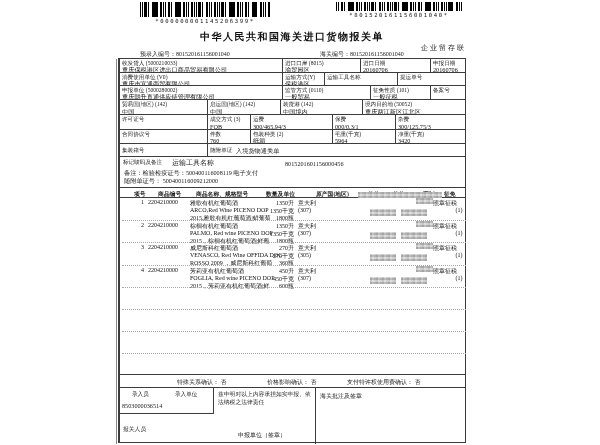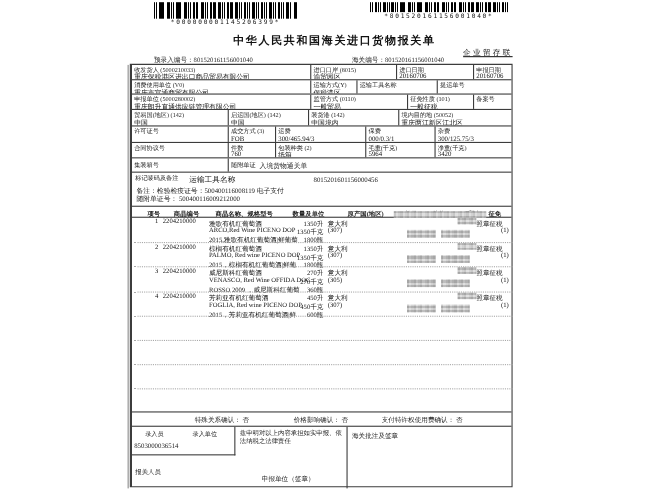--- a/index.html
+++ b/index.html
@@ -10,24 +10,24 @@
   .bc1{left:140px;top:2px;width:130px;}
   .bc2{left:336px;top:2px;width:126px;}
   .bars{width:100%;background:repeating-linear-gradient(90deg,
         #000 0px,#000 1.2px,#fff 1.2px,#fff 2px,
         #000 2px,#000 2.7px,#fff 2.7px,#fff 4.5px,
         #000 4.5px,#000 6.9px,#fff 6.9px,#fff 7.7px);}
   .bc1 .bars{height:15px;}
   .bc2 .bars{height:9px;}
   .bctext{font-family:"DejaVu Sans Mono","Liberation Mono",monospace;font-size:5.6px;
           letter-spacing:1.6px;white-space:nowrap;margin-top:1px;color:#111;}
-  .title{position:absolute;left:130px;top:30px;width:348px;text-align:center;
+  .title{position:absolute;left:118px;top:30px;width:348px;text-align:center;
          font-size:10px;font-weight:bold;letter-spacing:1.5px;color:#111;}
   .copy{position:absolute;left:360px;top:43px;width:106px;text-align:right;
-        font-size:7px;letter-spacing:2px;color:#222;text-decoration:underline;}
+        font-size:7px;letter-spacing:2px;color:#222;}
   .prerow{position:absolute;top:50px;left:0;width:600px;font-size:6px;color:#222;}
   .pre1{position:absolute;left:140px;white-space:nowrap;}
   .pre2{position:absolute;left:320px;white-space:nowrap;}
   
   .form{position:absolute;left:118px;top:58px;width:348px;height:385px;
         border:1px solid #3c3c3c;border-left:2px solid #3c3c3c;box-sizing:border-box;background:#fff;}
   .edge{position:absolute;left:-4px;top:0;width:1px;height:385px;background:#8a8a8a;}
   .row{position:absolute;left:0;width:100%;border-top:1px solid #3c3c3c;box-sizing:border-box;}
   .row.first{border-top:none;}
   .cell{position:absolute;top:0;height:100%;border-left:1px solid #3c3c3c;box-sizing:border-box;overflow:hidden;}

